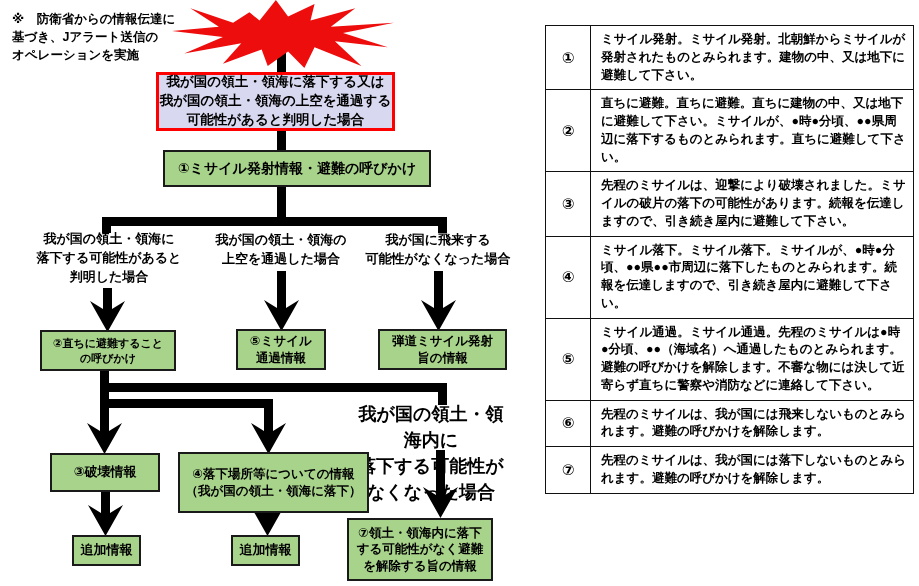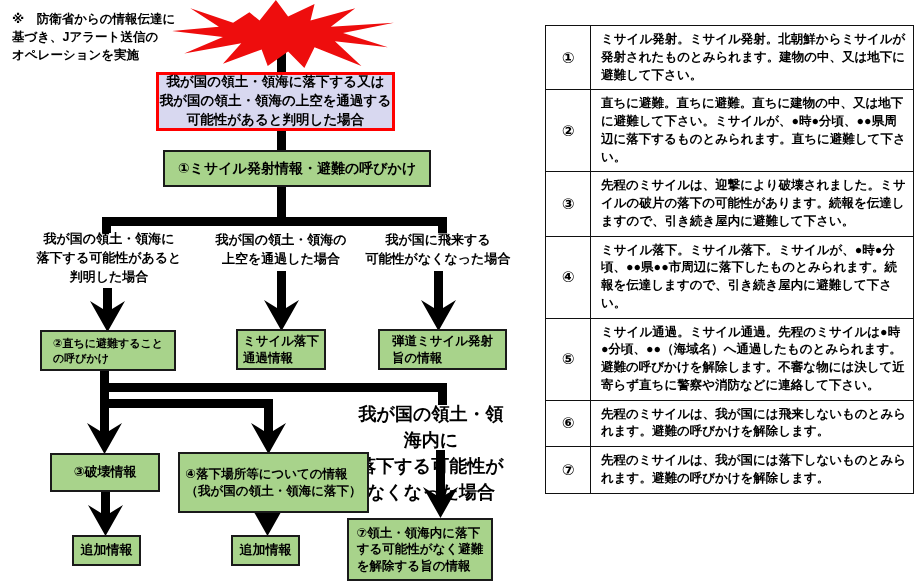--- a/index.html
+++ b/index.html
@@ -6,21 +6,21 @@
   body{
     width:919px;height:586px;position:relative;background:#fff;
     font-family:"Liberation Sans","DejaVu Sans",sans-serif;color:#000;
     overflow:hidden;
   }
   .pre{white-space:pre-line;}
   
   .line{position:absolute;background:#000;z-index:1;}
   .box{
     position:absolute;z-index:2;display:flex;align-items:center;justify-content:center;
-    text-align:left;font-weight:bold;box-sizing:border-box;
+    text-align:center;font-weight:bold;box-sizing:border-box;
     background:var(--green,#a8d38b);border:2px solid #1a1a1a;line-height:1.3;
   }
   .lbl{
     position:absolute;z-index:2;text-align:center;font-weight:bold;line-height:1.45;
   }
   .varrow{position:absolute;z-index:1;width:37px;}
   .varrow .stem{position:absolute;left:14px;top:0;bottom:26px;width:9px;background:#000;}
   .varrow svg{position:absolute;left:0;bottom:0;width:37px;height:32px;display:block;}
   
   #note{position:absolute;left:12px;top:10px;width:178px;font-size:12.5px;font-weight:bold;line-height:1.45;z-index:2;}
@@ -134,21 +134,21 @@
 <div id="lblL" class="lbl pre">我が国の領土・領海に
 落下する可能性があると
 判明した場合</div>
 <div id="lblM" class="lbl pre">我が国の領土・領海の
 上空を通過した場合</div>
 <div id="lblR" class="lbl pre">我が国に飛来する
 可能性がなくなった場合</div>
 
 <div id="box2" class="box pre">②直ちに避難すること
 の呼びかけ</div>
-<div id="box5" class="box pre">ミサイル落下
+<div id="box5" class="box pre">⑤ミサイル
 通過情報</div>
 <div id="box6" class="box pre">弾道ミサイル発射
 旨の情報</div>
 
 <div id="lblN" class="lbl pre">我が国の領土・領海内に
 落下する可能性が
 なくなった場合</div>
 
 <div id="box3" class="box">③破壊情報</div>
 <div id="box4" class="box pre">④落下場所等についての情報

